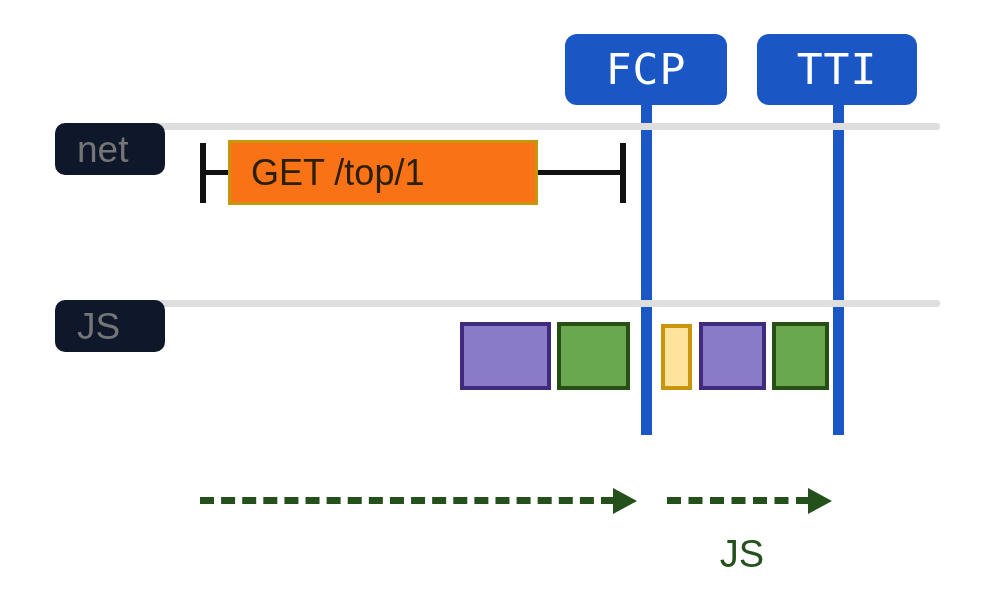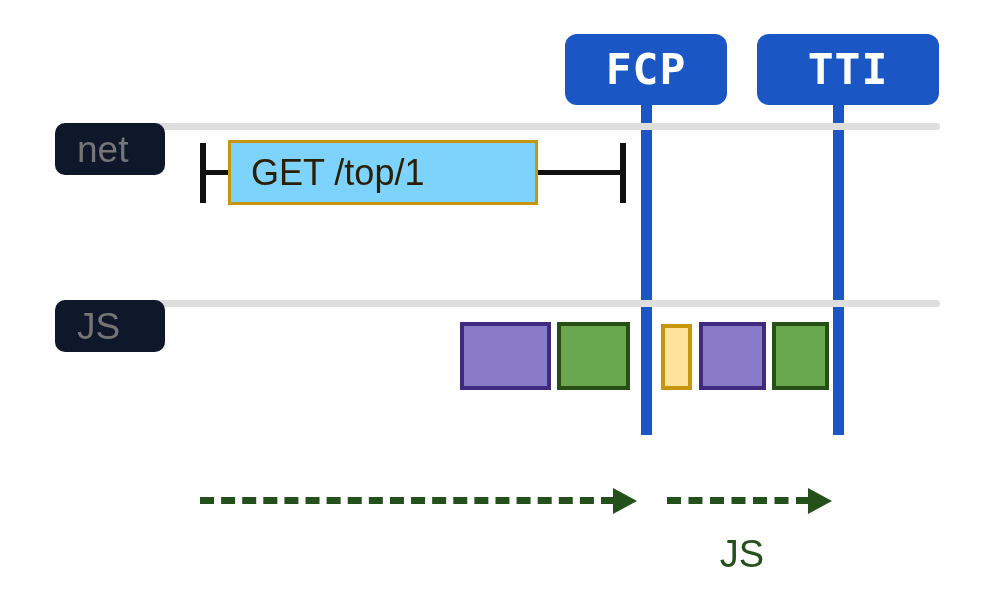--- a/index.html
+++ b/index.html
@@ -28,21 +28,21 @@
   .marker-badge {
     position: absolute;
     background: #1a56c4;
     border-radius: 12px;
     display: flex;
     align-items: center;
     justify-content: center;
   }
   .marker-badge span {
     font-family: "DejaVu Sans Mono", "Liberation Mono", monospace;
-    font-weight: bold;
+    font-weight: normal;
     font-size: 43px;
     letter-spacing: 1px;
     color: #ffffff;
     line-height: 1;
   }
 
   
   .rail {
     position: absolute;
     height: 7px;
@@ -63,21 +63,21 @@
   .lane-label span {
     font-family: "Liberation Sans", sans-serif;
     font-size: 37px;
     color: #757575;
     line-height: 1;
   }
 
   
   .req-bar {
     position: absolute;
-    background: #7dd3fc;
+    background: #f97316;
     border: 3px solid #c8960c;
     box-sizing: border-box;
     display: flex;
     align-items: center;
     padding-left: 20px;
   }
   .req-bar span {
     font-family: "Liberation Sans", sans-serif;
     font-size: 36px;
     color: #2b2006;
@@ -134,21 +134,21 @@
 <body>
 
 <div id="diagram">
 
   <div class="marker-line" style="left:641px; top:100px; height:335px;"></div>
   <div class="marker-line" style="left:833px; top:100px; height:335px;"></div>
 
   <div class="marker-badge" style="left:565px; top:34px; width:162px; height:71px;">
     <span>FCP</span>
   </div>
-  <div class="marker-badge" style="left:757px; top:34px; width:182px; height:71px;">
+  <div class="marker-badge" style="left:757px; top:34px; width:160px; height:71px;">
     <span>TTI</span>
   </div>
 
   <div class="rail" style="left:117px; top:123px; width:823px;"></div>
 
   <div class="lane-label" style="left:55px; top:123px; width:110px; height:52px;">
     <span>net</span>
   </div>
 
   <div class="whisker-cap" style="left:200px; top:143px; height:60px;"></div>

